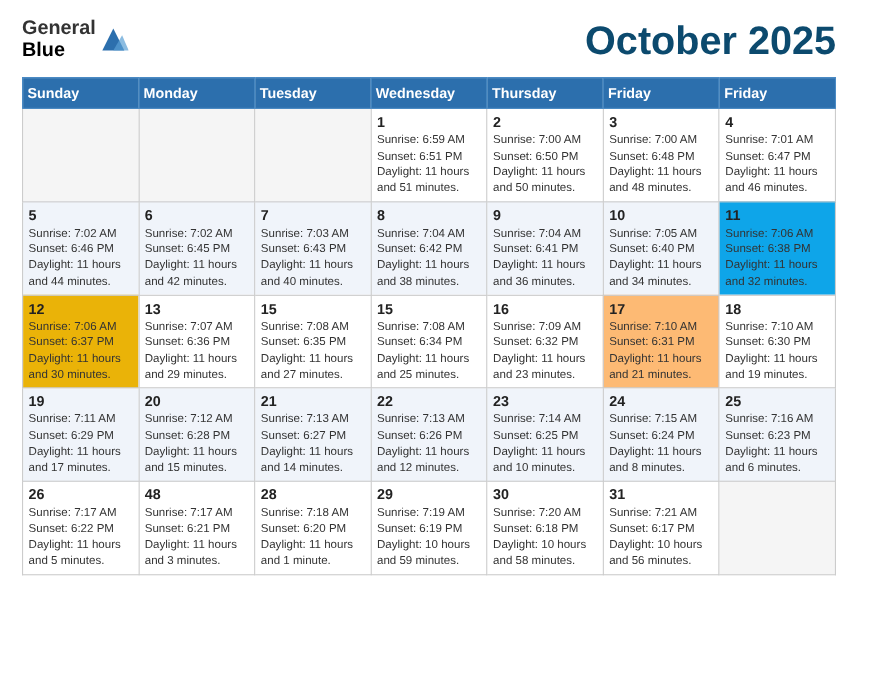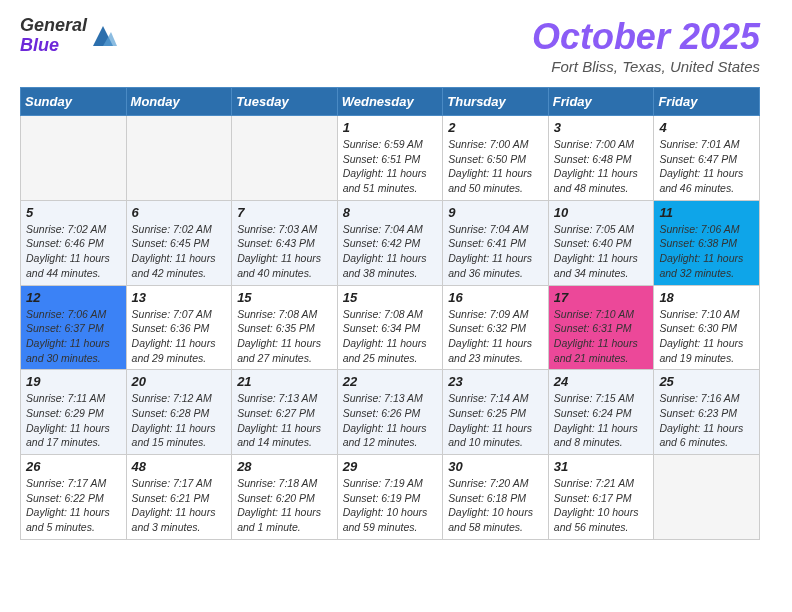--- a/index.html
+++ b/index.html
@@ -8,55 +8,54 @@
       background: #fff;
       width: 792px;
       min-height: 612px;
       padding: 0;
     }
     .page {
       width: 780px;
       min-height: 612px;
       background: #fff;
       padding: 16px 20px 0 20px;
-      font-style: italic;
     }
     .header {
       display: flex;
       justify-content: space-between;
       align-items: flex-start;
       margin-bottom: 12px;
     }
     .logo {
       display: flex;
       align-items: center;
     }
     .logo-text {
       font-size: 18px;
       font-weight: bold;
       line-height: 1.1;
     }
     .logo-general {
       color: #333;
     }
     .logo-blue {
-      color: #6d28d9;
+      color: #000000;
     }
     .logo-icon {
       width: 28px;
       height: 28px;
       margin-left: 2px;
     }
     .title-block {
       text-align: right;
     }
     .month-title {
       font-size: 36px;
       font-weight: bold;
-      color: #8b5cf6;
+      color: #0c4a6e;
     }
     .location {
       font-size: 15px;
       color: #555;
     }
     .calendar {
       width: 100%;
       border-collapse: collapse;
       border: 1px solid #ccc;
     }
@@ -119,21 +118,20 @@
           </div>
           <svg class="logo-icon" viewBox="0 0 28 28" xmlns="http://www.w3.org/2000/svg">
             <polygon points="4,24 14,4 24,24" fill="#2c6fad"></polygon>
             <polygon points="14,24 22,10 28,24" fill="#5a9fd4" opacity="0.7"></polygon>
           </svg>
         </div>
       </div>
     </div>
     <div class="title-block">
       <div class="month-title">October 2025</div>
-      <div class="location">Fort Bliss, Texas, United States</div>
     </div>
   </div>
 
   <table class="calendar">
     <thead>
       <tr id="weekday-header">
           <th>Sunday</th>
           <th>Monday</th>
           <th>Tuesday</th>
           <th>Wednesday</th>
@@ -188,41 +186,41 @@
           <td style="background: rgb(240, 244, 250);">
             <div class="day-num">10</div>
             <div class="day-info">Sunrise: 7:05 AM<br>Sunset: 6:40 PM<br>Daylight: 11 hours<br>and 34 minutes.</div>
           </td>
           <td style="background: #0ea5e9;">
             <div class="day-num">11</div>
             <div class="day-info">Sunrise: 7:06 AM<br>Sunset: 6:38 PM<br>Daylight: 11 hours<br>and 32 minutes.</div>
           </td>
         </tr>
         <tr>
-          <td style="background: #3b82f6;">
+          <td style="background: #eab308;">
             <div class="day-num">12</div>
             <div class="day-info">Sunrise: 7:06 AM<br>Sunset: 6:37 PM<br>Daylight: 11 hours<br>and 30 minutes.</div>
           </td>
           <td style="background: rgb(255, 255, 255);">
             <div class="day-num">13</div>
             <div class="day-info">Sunrise: 7:07 AM<br>Sunset: 6:36 PM<br>Daylight: 11 hours<br>and 29 minutes.</div>
           </td>
           <td style="background: rgb(255, 255, 255);">
             <div class="day-num">15</div>
             <div class="day-info">Sunrise: 7:08 AM<br>Sunset: 6:35 PM<br>Daylight: 11 hours<br>and 27 minutes.</div>
           </td>
           <td style="background: rgb(255, 255, 255);">
             <div class="day-num">15</div>
             <div class="day-info">Sunrise: 7:08 AM<br>Sunset: 6:34 PM<br>Daylight: 11 hours<br>and 25 minutes.</div>
           </td>
           <td style="background: rgb(255, 255, 255);">
             <div class="day-num">16</div>
             <div class="day-info">Sunrise: 7:09 AM<br>Sunset: 6:32 PM<br>Daylight: 11 hours<br>and 23 minutes.</div>
           </td>
-          <td style="background: #ec4899;">
+          <td style="background: #fdba74;">
             <div class="day-num">17</div>
             <div class="day-info">Sunrise: 7:10 AM<br>Sunset: 6:31 PM<br>Daylight: 11 hours<br>and 21 minutes.</div>
           </td>
           <td style="background: rgb(255, 255, 255);">
             <div class="day-num">18</div>
             <div class="day-info">Sunrise: 7:10 AM<br>Sunset: 6:30 PM<br>Daylight: 11 hours<br>and 19 minutes.</div>
           </td>
         </tr>
         <tr>
           <td style="background: rgb(240, 244, 250);">

